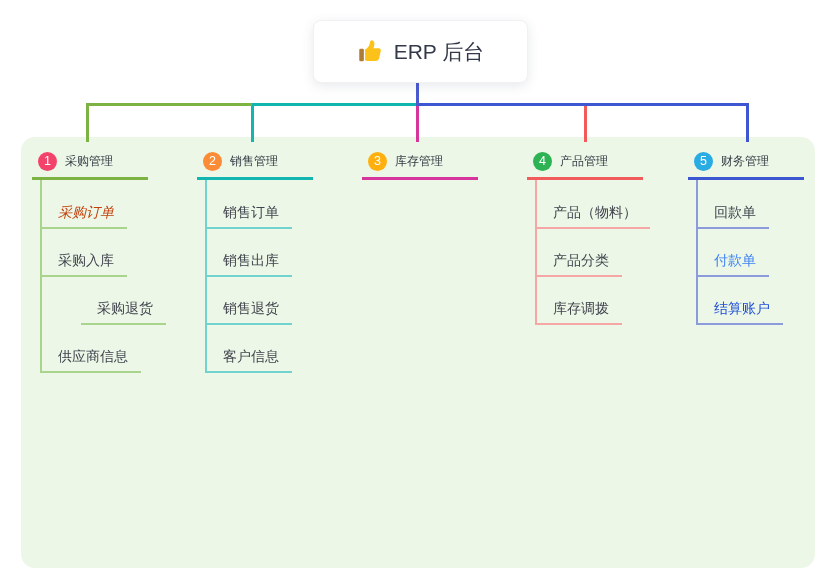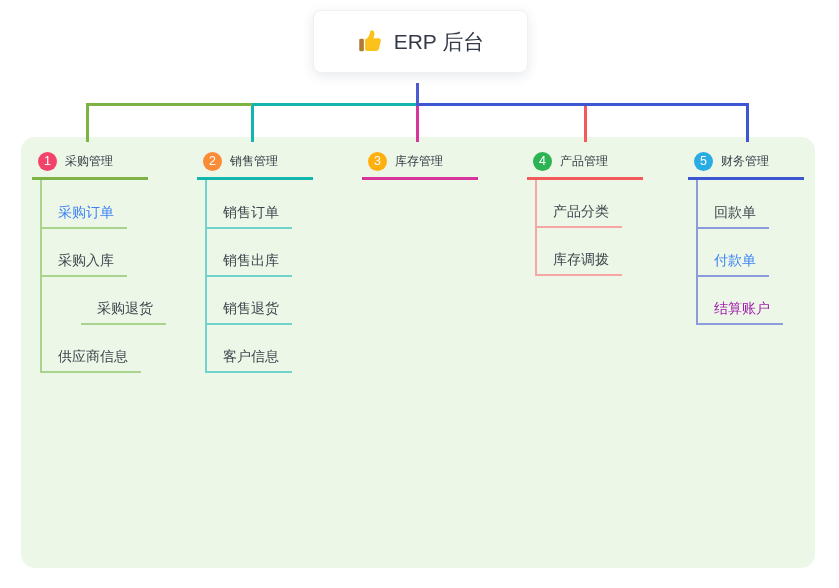--- a/index.html
+++ b/index.html
@@ -7,21 +7,21 @@
     width:839px;height:588px;position:relative;overflow:hidden;
     background:#ffffff;
     font-family:"Liberation Sans","DejaVu Sans",sans-serif;
     -webkit-font-smoothing:antialiased;
   }
   #panel{
     position:absolute;left:21px;top:137px;width:794px;height:431px;
     border-radius:14px;
   }
   #root-node{
-    position:absolute;left:313px;top:10px;width:215px;height:63px;
+    position:absolute;left:313px;top:20px;width:215px;height:63px;
     background:#ffffff;border:1px solid #f1f1f3;border-radius:8px;
     box-shadow:0 3px 12px rgba(60,70,90,0.12);
     display:flex;align-items:center;justify-content:center;gap:10px;
     box-sizing:border-box;z-index:5;
     font-size:21px;font-weight:500;
   }
   #root-node .thumb{width:27px;height:27px;display:block;}
   .seg{position:absolute;}
   .h-seg{height:3px;z-index:2;}
   .v-seg{width:3px;z-index:1;}
@@ -75,21 +75,21 @@
 </div>
 
 <div id="stem" style="left: 416px; top: 83px; height: 23px; background: rgb(74, 90, 208);"></div>
 <div class="branch" style="left: 32px; top: 146px;">
     <div class="branch-title" style="border-bottom-color: rgb(125, 179, 67); color: rgb(52, 58, 68);">
       <span class="badge" style="background: rgb(244, 67, 107);">1</span>
       <span class="branch-label">采购管理</span>
     </div>
     <div class="children" style="border-left-color: rgb(169, 212, 141);">
       <div class="child-row first">
-        <div class="child-node" style="border-bottom-color: rgb(169, 212, 141); color: #3b82f6;">采购订单</div>
+        <div class="child-node" style="border-bottom-color: rgb(169, 212, 141); color: #c2410c; font-style: italic;">采购订单</div>
       </div>
       <div class="child-row">
         <div class="child-node" style="border-bottom-color: rgb(169, 212, 141); color: rgb(63, 68, 77);">采购入库</div>
       </div>
       <div class="child-row">
         <div class="child-node" style="border-bottom-color: rgb(169, 212, 141); color: rgb(63, 68, 77); margin-left: 39px;">采购退货</div>
       </div>
       <div class="child-row">
         <div class="child-node" style="border-bottom-color: rgb(169, 212, 141); color: rgb(63, 68, 77);">供应商信息</div>
       </div>
@@ -120,20 +120,23 @@
       <span class="badge" style="background: rgb(255, 176, 14);">3</span>
       <span class="branch-label">库存管理</span>
     </div>
   </div>
 <div class="branch" style="left: 527px; top: 146px;">
     <div class="branch-title" style="border-bottom-color: rgb(241, 91, 91); color: rgb(52, 58, 68);">
       <span class="badge" style="background: rgb(45, 179, 83);">4</span>
       <span class="branch-label">产品管理</span>
     </div>
     <div class="children" style="border-left-color: rgb(247, 166, 166);">
+      <div class="child-row first">
+        <div class="child-node" style="border-bottom-color: rgb(247, 166, 166); color: rgb(63, 68, 77);">产品（物料）</div>
+      </div>
       <div class="child-row">
         <div class="child-node" style="border-bottom-color: rgb(247, 166, 166); color: rgb(63, 68, 77);">产品分类</div>
       </div>
       <div class="child-row">
         <div class="child-node" style="border-bottom-color: rgb(247, 166, 166); color: rgb(63, 68, 77);">库存调拨</div>
       </div>
     </div>
   </div>
 <div class="branch" style="left: 688px; top: 146px;">
     <div class="branch-title" style="border-bottom-color: rgb(60, 87, 209); color: rgb(52, 58, 68);">
@@ -141,16 +144,16 @@
       <span class="branch-label">财务管理</span>
     </div>
     <div class="children" style="border-left-color: rgb(140, 155, 219);">
       <div class="child-row first">
         <div class="child-node" style="border-bottom-color: rgb(140, 155, 219); color: rgb(63, 68, 77);">回款单</div>
       </div>
       <div class="child-row">
         <div class="child-node" style="border-bottom-color: rgb(140, 155, 219); color: #3b82f6;">付款单</div>
       </div>
       <div class="child-row">
-        <div class="child-node" style="border-bottom-color: rgb(140, 155, 219); color: #a21caf;">结算账户</div>
+        <div class="child-node" style="border-bottom-color: rgb(140, 155, 219); color: #1d4ed8;">结算账户</div>
       </div>
     </div>
   </div>
 
 </body></html>

